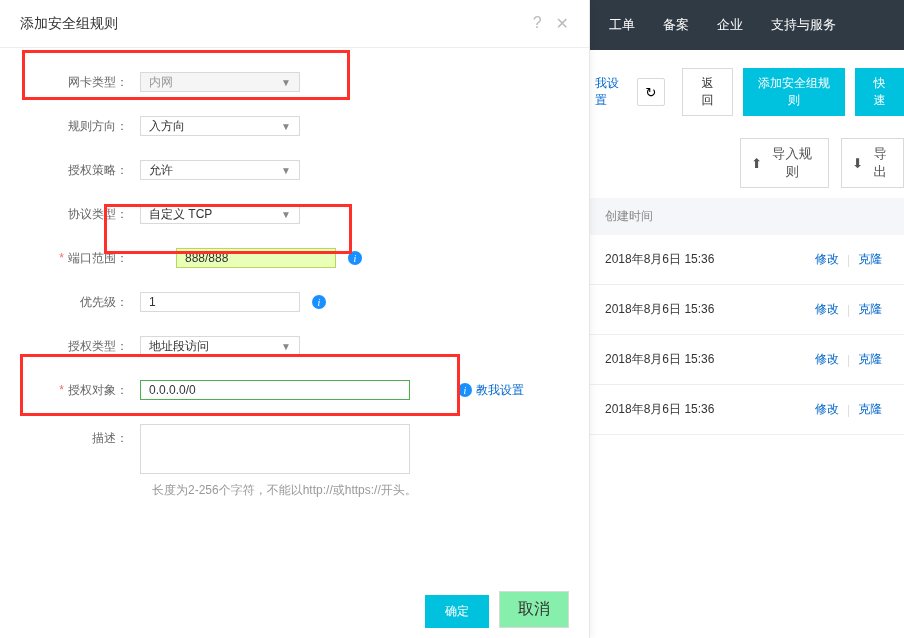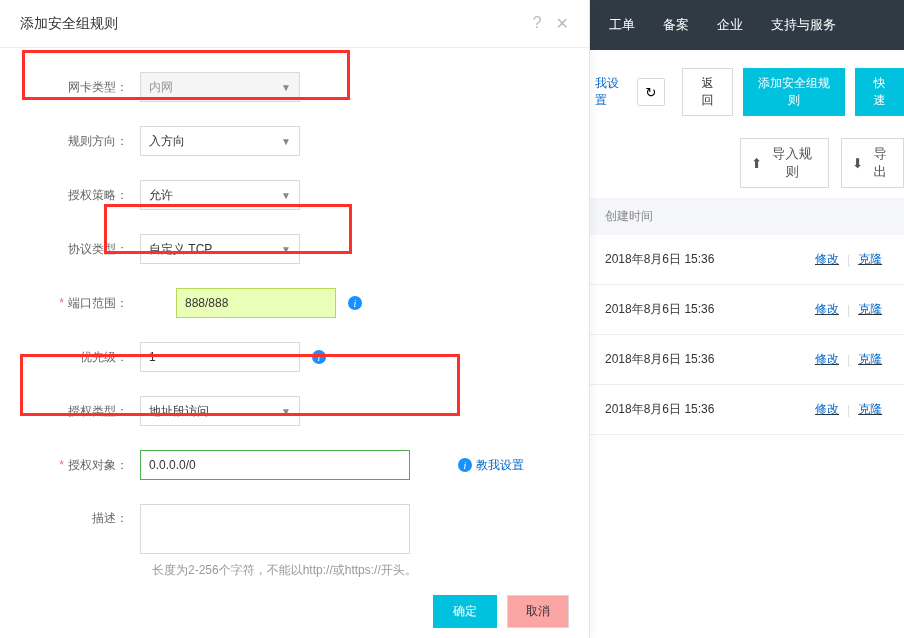--- a/index.html
+++ b/index.html
@@ -95,21 +95,20 @@
       align-items: center;
     }
     .bg-row .date {
       color: #333;
       flex: 0 0 210px;
     }
     .bg-row .actions {
       display: flex;
       gap: 8px;
       align-items: center;
-      text-decoration: underline;
     }
     .bg-row .actions .link {
       color: #06c;
     }
     .bg-row .actions .sep {
       color: #ddd;
     }
     
     .modal {
       position: absolute;
@@ -153,21 +152,21 @@
       font-size: 12px;
       padding-right: 12px;
     }
     .required::before {
       content: "*";
       color: #f56c6c;
       margin-right: 4px;
     }
     .form-select, .form-input, .form-textarea {
       width: 160px;
-      height: 30px;
+      height: 20px;
       border: 1px solid #d9d9d9;
       background: #fff;
       padding: 0 8px;
       font-size: 12px;
       color: #333;
       display: flex;
       align-items: center;
       justify-content: space-between;
       position: relative;
     }
@@ -239,24 +238,24 @@
       align-items: flex-end;
     }
     .btn-ok {
       background: #00c1de;
       color: #fff;
       padding: 8px 20px;
       border: none;
       font-size: 12px;
     }
     .btn-cancel {
-      background: #fca5a5;
+      background: #86efac;
       border: 1px solid #d9d9d9;
       padding: 7px 18px;
-      font-size: 12px;
+      font-size: 16px;
       color: #333;
     }
   </style>
 </head>
 <body>
 
 <div class="bg-page">
   <div class="bg-topnav">
     <div class="bg-topnav-item">工单</div>
     <div class="bg-topnav-item">备案</div>

